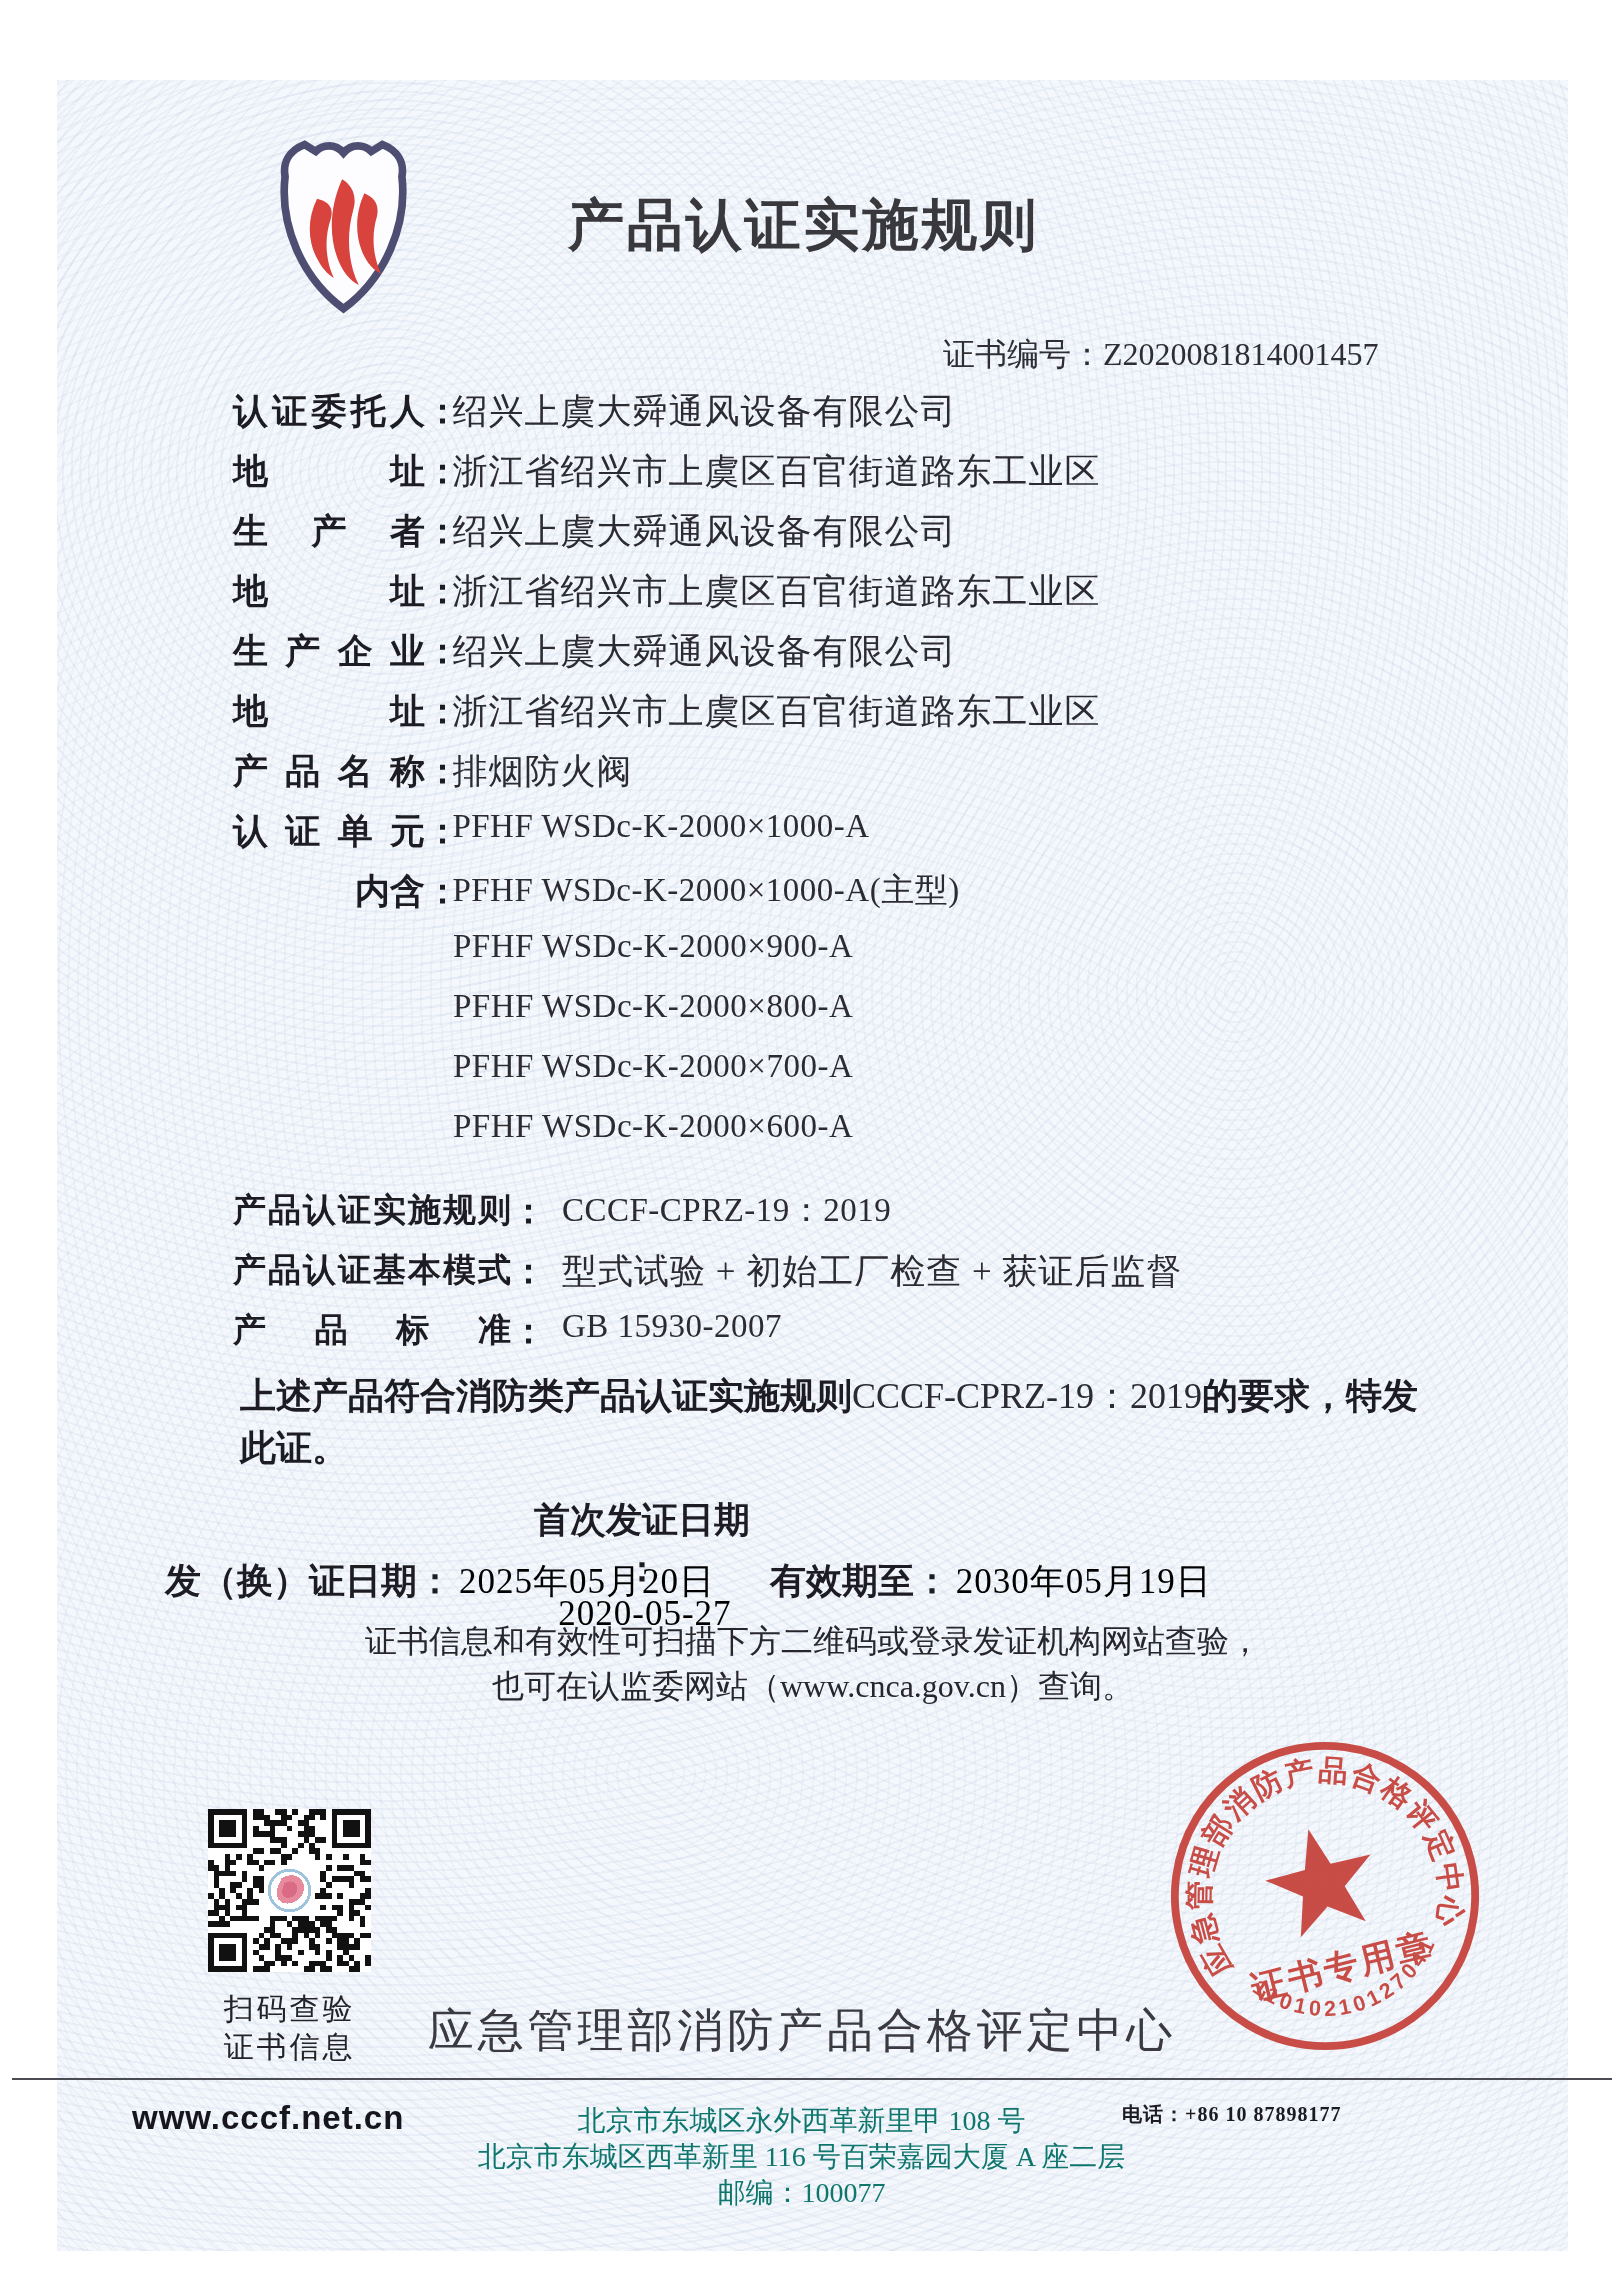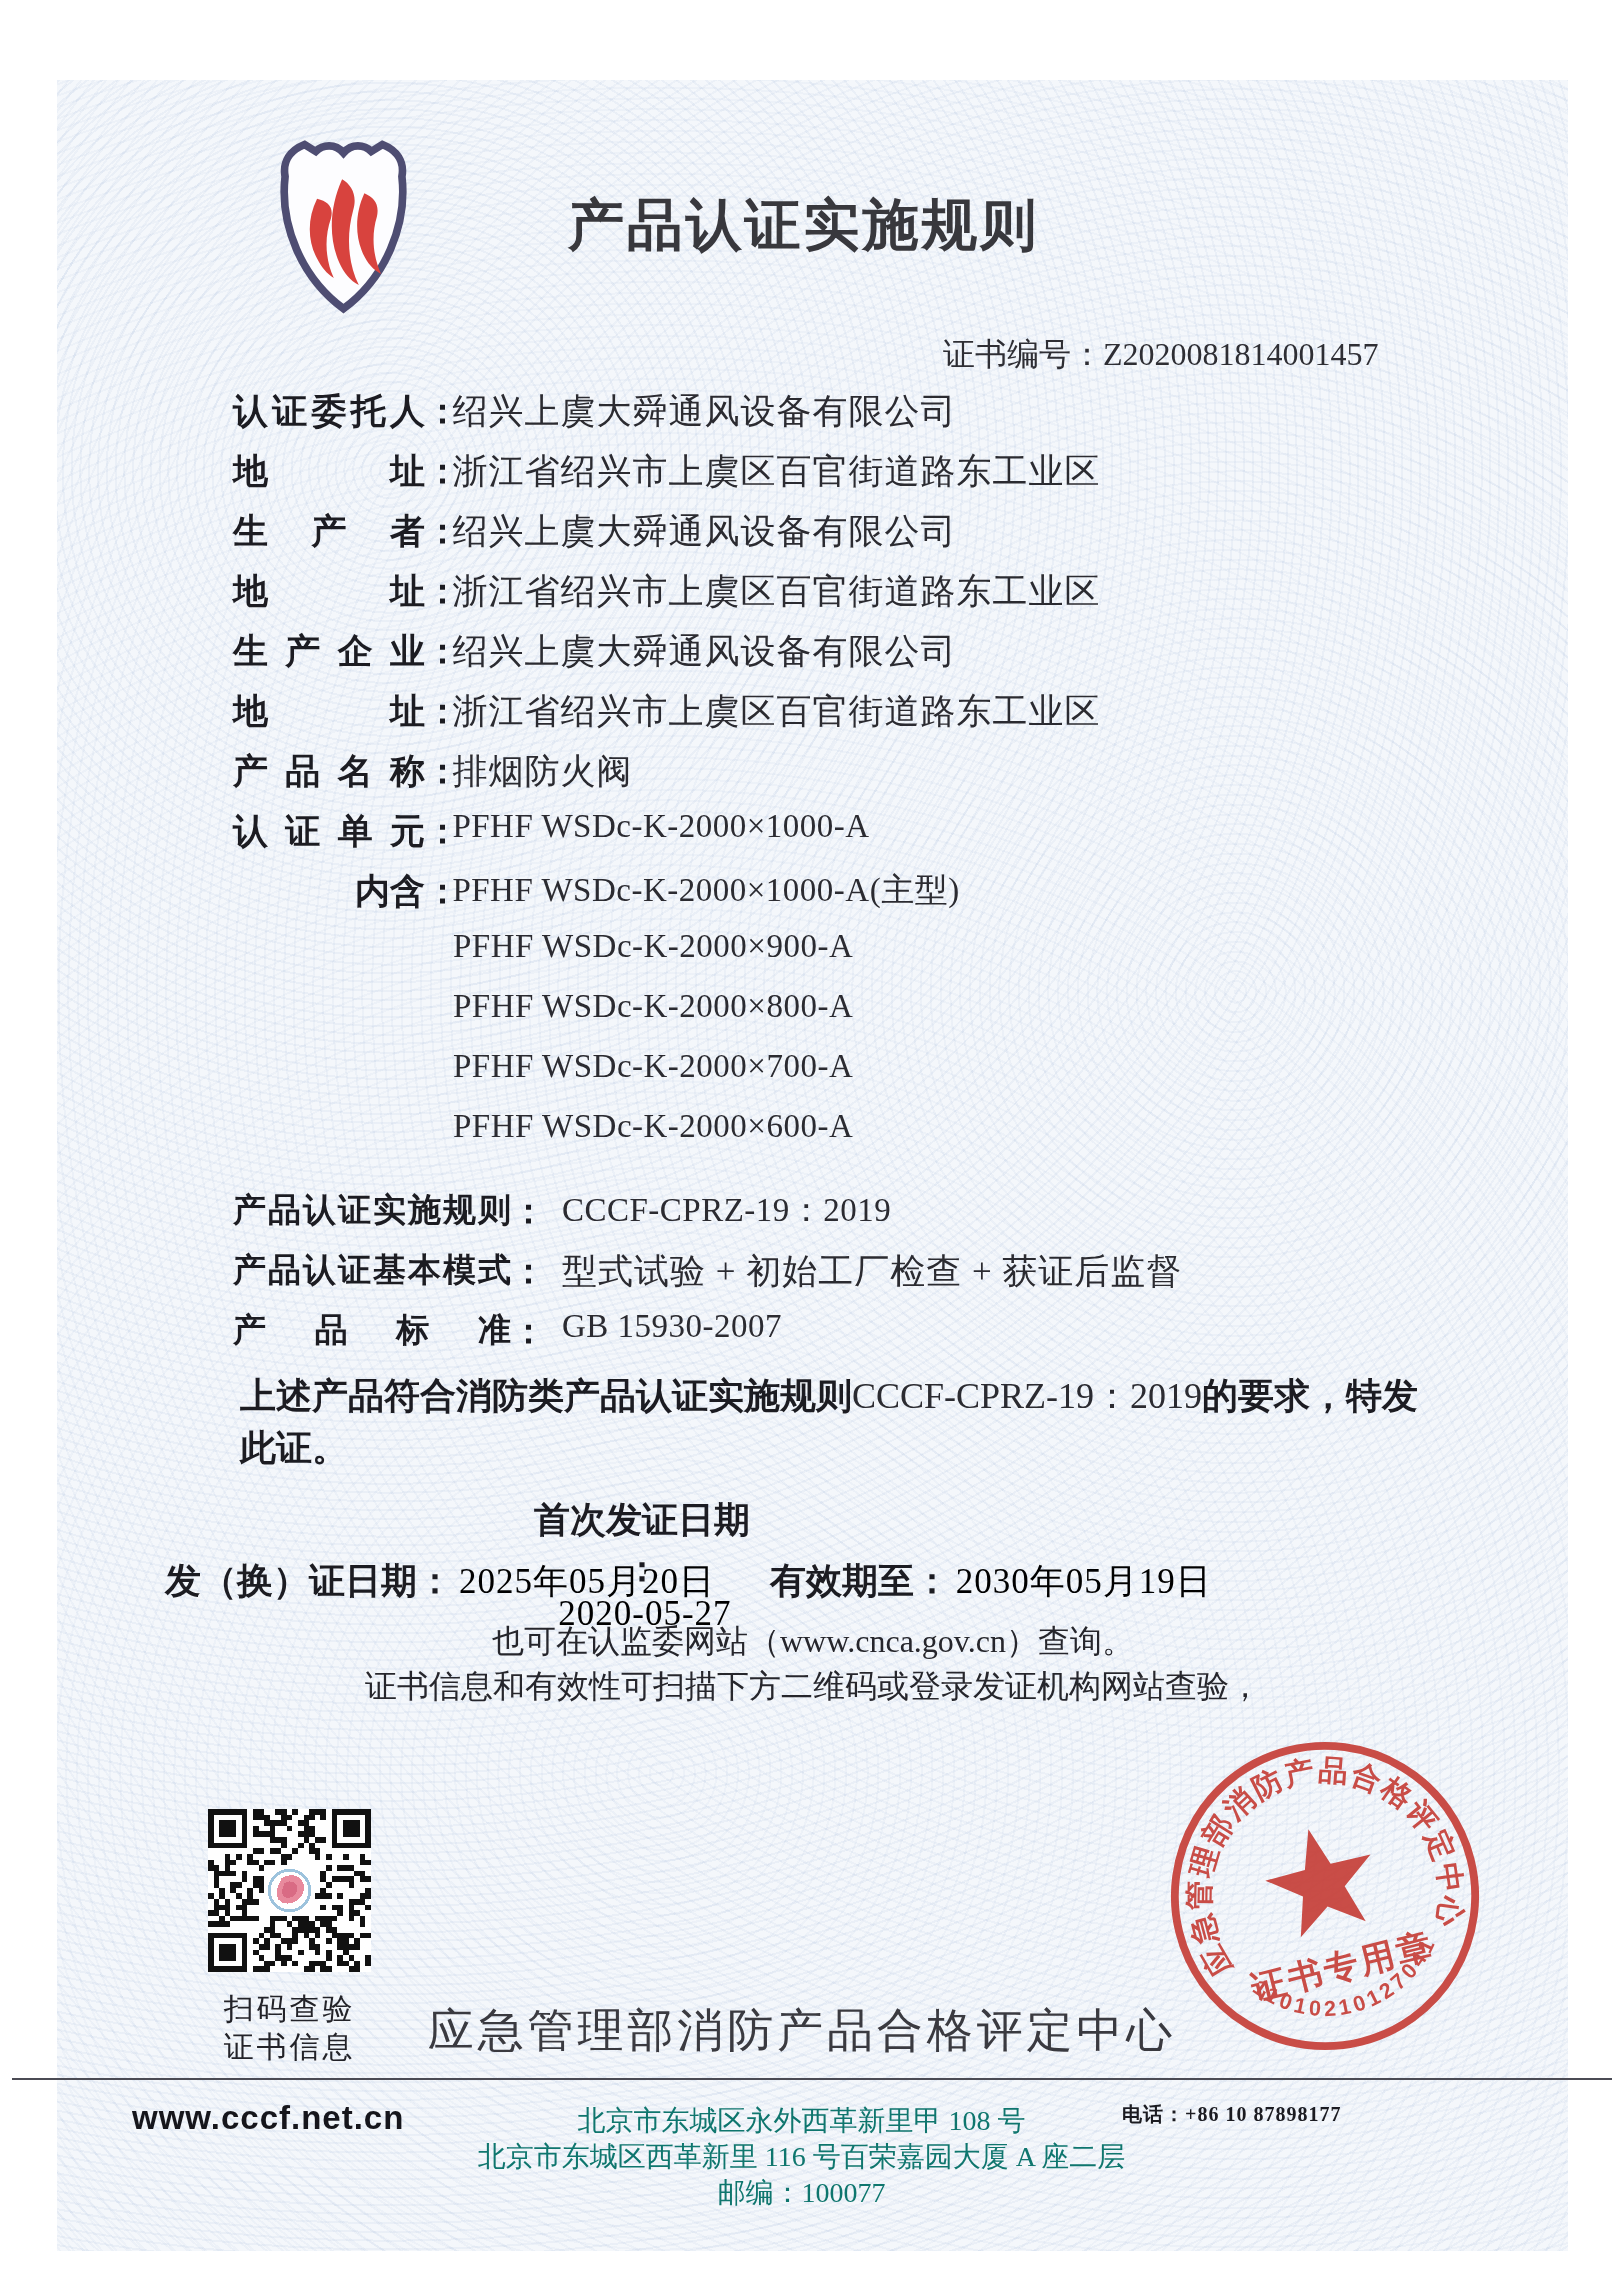--- a/index.html
+++ b/index.html
@@ -171,22 +171,22 @@
     <span class="dlabel">发（换）证日期</span>
       <span class="dlabel">：</span>
       <span class="dvalue">2025年05月20日</span>
     <span class="gap56"></span>
     <span class="dlabel">有效期至</span>
       <span class="dlabel">：</span>
       <span class="dvalue">2030年05月19日</span>
   </div>
 
   <div class="abs note">
+    <div>证书信息和有效性可扫描下方二维码或登录发证机构网站查验，</div>
     <div>也可在认监委网站（www.cnca.gov.cn）查询。</div>
-    <div>证书信息和有效性可扫描下方二维码或登录发证机构网站查验，</div>
   </div>
 
   <div class="abs qrblock">
     <svg id="qr-svg" width="163" height="163" viewBox="0 0 29 29" shape-rendering="crispEdges">
       <rect x="0" y="0" width="29" height="29" fill="#ffffff"></rect>
       <g fill="#111111">
         <rect x="0" y="0" width="7" height="7"></rect>
           <rect x="22" y="0" width="7" height="7"></rect>
           <rect x="0" y="22" width="7" height="7"></rect>
       </g>

